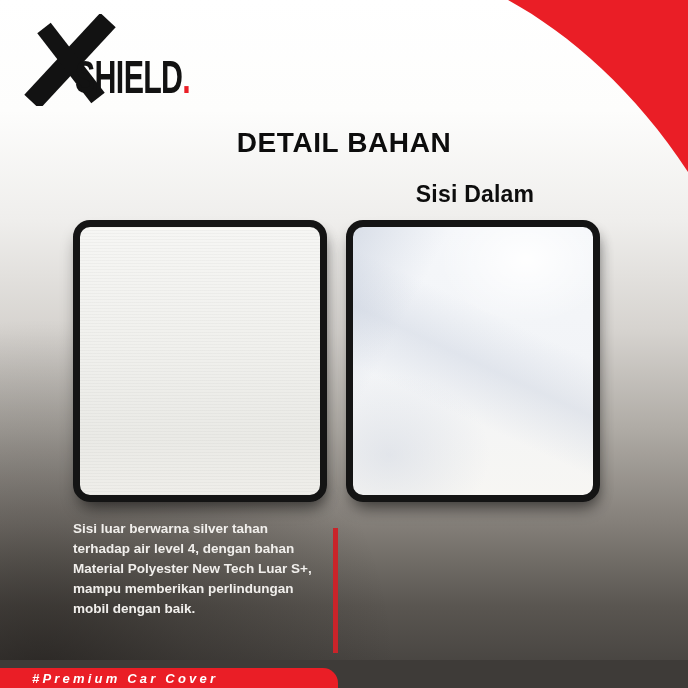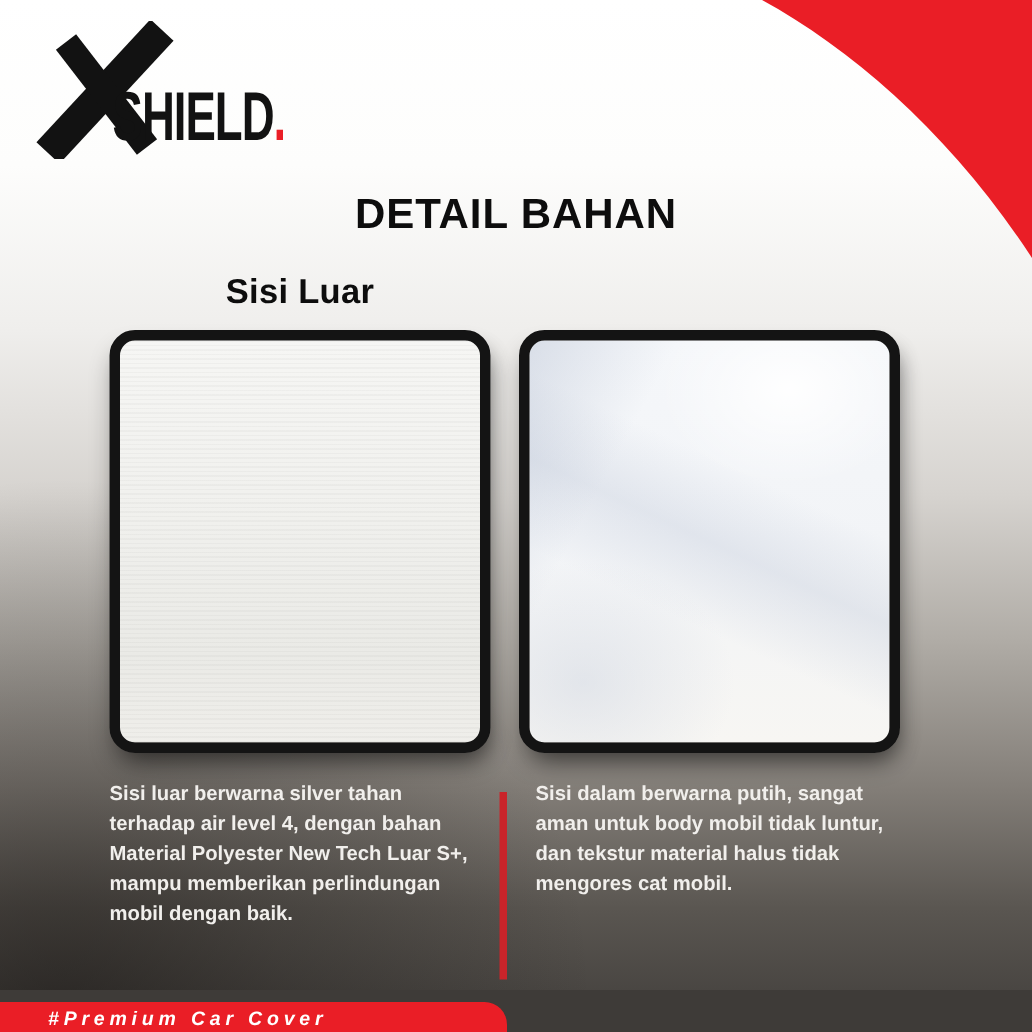--- a/index.html
+++ b/index.html
@@ -112,34 +112,30 @@
       <line x1="16" y1="88" x2="92" y2="6" stroke="#121212" stroke-width="21"></line>
       <line x1="28" y1="14" x2="82" y2="84" stroke="#121212" stroke-width="17"></line>
     </svg>
     <div class="wordmark-wrap">
       <span>SHIELD</span><span class="dot">.</span>
     </div>
   </div>
 
   <div class="page-title">DETAIL BAHAN</div>
 
-  <div class="panel-heading heading-outer">Sisi Luar</div>
+  <div class="panel-heading heading-inner">Sisi Dalam</div>
 
   <div class="swatch swatch-outer"></div>
   <div class="swatch swatch-inner"></div>
 
   <div class="desc desc-outer">Sisi luar berwarna silver tahan
 terhadap air level 4, dengan bahan
 Material Polyester New Tech Luar S+,
 mampu memberikan perlindungan
 mobil dengan baik.</div>
   <div class="marker-bar"></div>
-  <div class="desc desc-inner">Sisi dalam berwarna putih, sangat
-aman untuk body mobil tidak luntur,
-dan tekstur material halus tidak
-mengores cat mobil.</div>
 
   <div class="dark-band"></div>
   <div class="red-band">
     <span class="tagline">#Premium Car Cover</span>
   </div>
 
 </div>
 
 </body></html>

